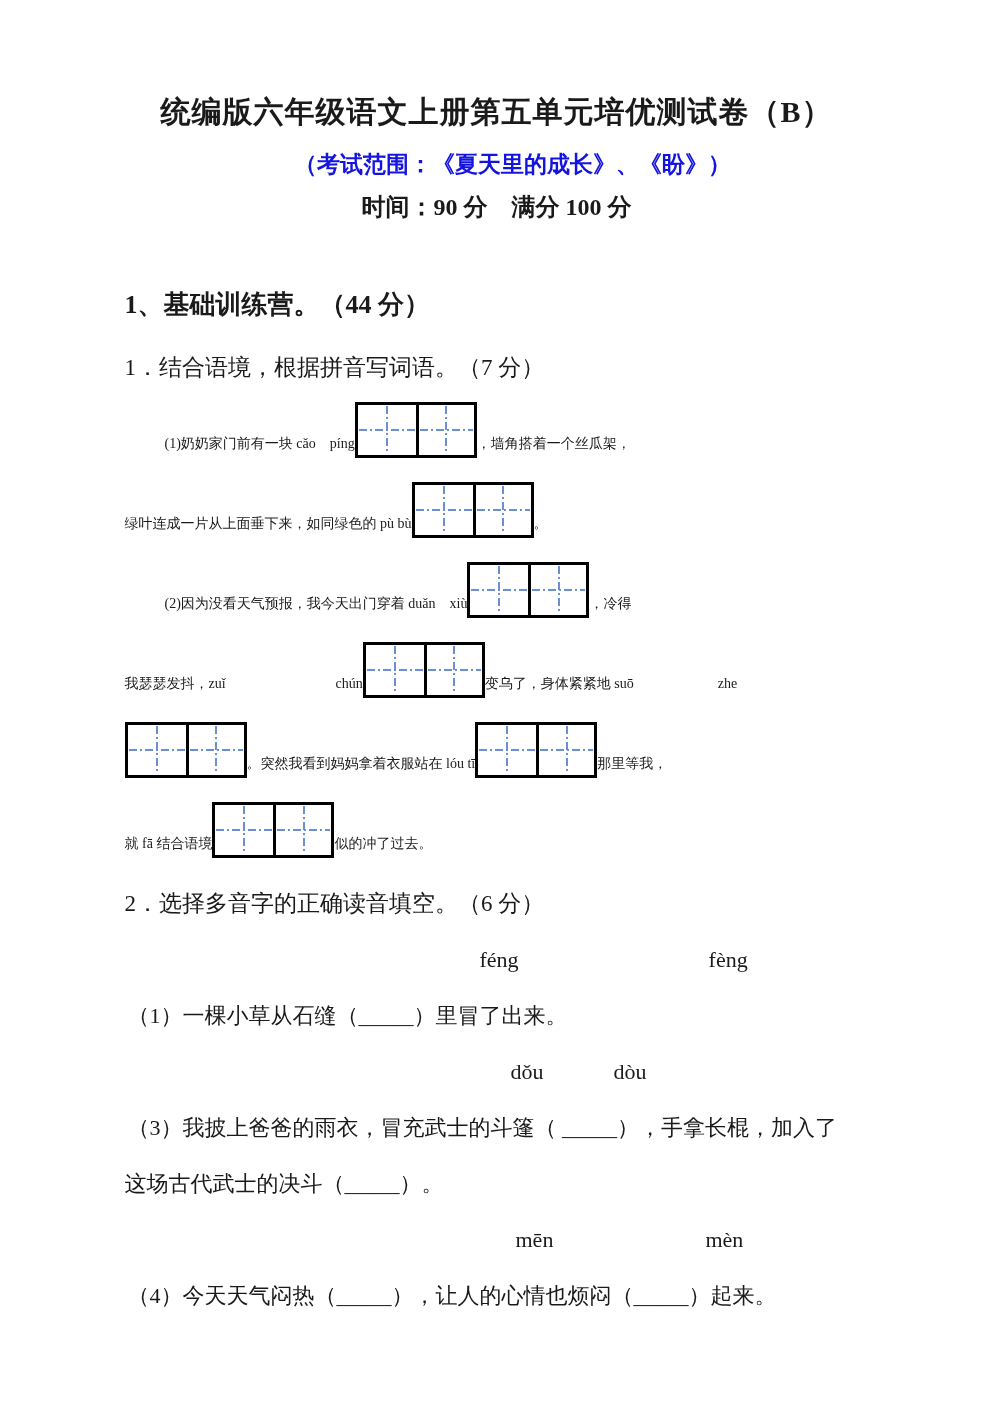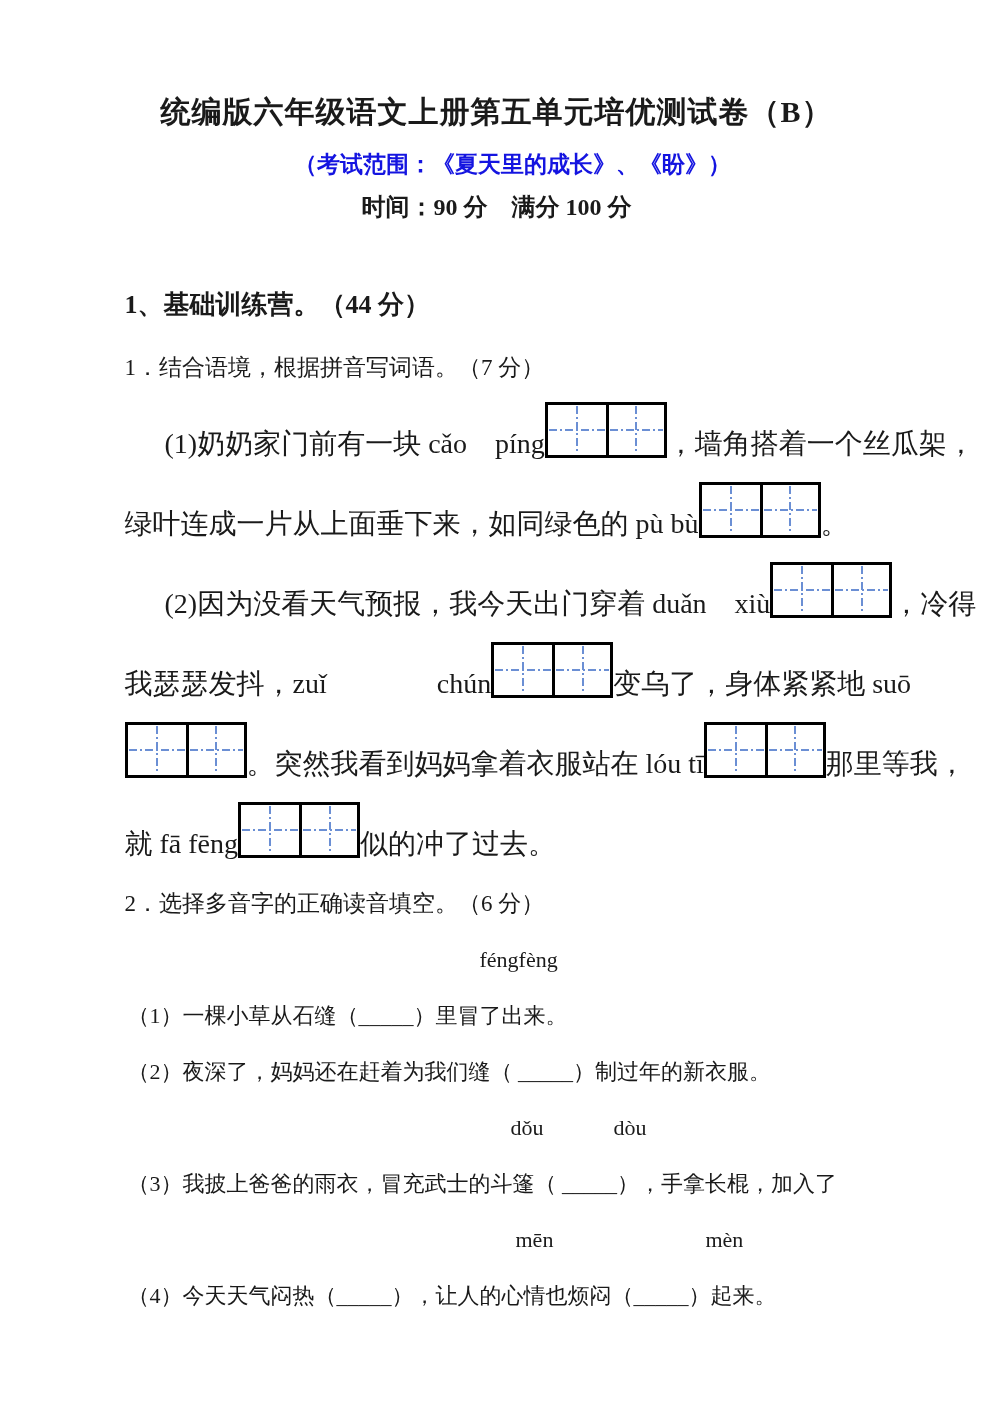--- a/index.html
+++ b/index.html
@@ -17,21 +17,21 @@
     overflow:hidden;margin:0 auto;
   }
   .title{margin-top:92px;text-align:center;font-size:30px;font-weight:bold;letter-spacing:1px;}
   .subtitle{margin-top:16px;text-align:center;font-size:23px;font-weight:bold;color:var(--subtitle-color);margin-left:32px;}
   .meta{margin-top:11px;text-align:center;font-size:24px;font-weight:bold;}
   .sec-heading{margin:64px 0 0 115px;font-size:26px;font-weight:bold;}
   .q-heading{margin:30px 0 0 115px;font-size:23px;}
   .q1-body{margin:0 105px 0 115px;}
   .w-row{display:flex;align-items:flex-end;height:57px;margin-top:23px;white-space:nowrap;}
   .w-row.first{margin-top:18px;}
-  .w-row span[data-bind]{flex:none;font-size:28px;line-height:26px;padding-bottom:1px;}
+  .w-row span[data-bind]{flex:none;font-size:14px;line-height:26px;padding-bottom:1px;}
   .indent{padding-left:40px;}
   .gap-110{margin-left:110px;}
   .gap-68{margin-left:84px;font-family:Liberation Serif, serif;}
   
   .tian-pair{display:inline-flex;flex:none;border:3px solid var(--grid-border-color);background:#fff;}
   .tian-cell{width:58px;height:50px;position:relative;}
   .tian-cell + .tian-cell{border-left:3px solid var(--grid-border-color);}
   .tian-cell::before{
     content:"";position:absolute;left:1px;right:1px;top:50%;margin-top:-1px;height:2px;
     background:repeating-linear-gradient(to right,
@@ -41,21 +41,21 @@
   .tian-cell::after{
     content:"";position:absolute;top:1px;bottom:1px;left:50%;margin-left:-1px;width:2px;
     background:repeating-linear-gradient(to bottom,
       var(--grid-line-color) 0 8px,transparent 8px 11px,
       var(--grid-line-color) 11px 13px,transparent 13px 16px);
   }
   .q2-body{margin:0 100px 0 118px;}
   .py-row{display:flex;margin-top:26px;font-size:22px;line-height:30px;}
   .py-row span{flex:none;}
   .py-row.r1{padding-left:352px;}
-  .py-row.r1 .right{}
+  .py-row.r1 .right{margin-left:190px;}
   .py-row.r2{padding-left:383px;}
   .py-row.r2 .right{margin-left:70px;}
   .py-row.r3{padding-left:388px;}
   .py-row.r3 .right{margin-left:152px;}
   .item-row{margin-top:26px;font-size:22px;line-height:30px;white-space:nowrap;}
   .item-row.cont{margin-left:-3px;}
 </style>
 </head>
 <body>
 
@@ -115,48 +115,48 @@
         </span>
       <span data-bind="q1.runs.r5a">。突然我看到妈妈拿着衣服站在 lóu tī</span>
       <span class="tian-pair">
           <span class="tian-cell"></span>
           <span class="tian-cell"></span>
         </span>
       <span data-bind="q1.runs.r5b">那里等我，</span>
     </div>
 
     <div class="w-row">
-      <span data-bind="q1.runs.r6a">就 fā fēng</span>
+      <span data-bind="q1.runs.r6a">就 fā 结合语境</span>
       <span class="tian-pair">
           <span class="tian-cell"></span>
           <span class="tian-cell"></span>
         </span>
       <span data-bind="q1.runs.r6b">似的冲了过去。</span>
     </div>
 
   </div>
 
   <div class="q-heading" data-bind="q2.heading">2．选择多音字的正确读音填空。（6 分）</div>
 
   <div class="q2-body">
 
     <div class="py-row r1">
       <span class="left" data-bind="q2.options.0.left">féng</span>
       <span class="right" data-bind="q2.options.0.right">fèng</span>
     </div>
 
     <div class="item-row" data-bind="q2.items.i1">（1）一棵小草从石缝（_____）里冒了出来。</div>
-    <div class="item-row" data-bind="q2.items.i2">（2）夜深了，妈妈还在赶着为我们缝（ _____）制过年的新衣服。</div>
 
     <div class="py-row r2">
       <span class="left" data-bind="q2.options.1.left">dǒu</span>
       <span class="right" data-bind="q2.options.1.right">dòu</span>
     </div>
 
     <div class="item-row" data-bind="q2.items.i3a">（3）我披上爸爸的雨衣，冒充武士的斗篷（ _____），手拿长棍，加入了</div>
+    <div class="item-row cont" data-bind="q2.items.i3b">这场古代武士的决斗（_____）。</div>
 
     <div class="py-row r3">
       <span class="left" data-bind="q2.options.2.left">mēn</span>
       <span class="right" data-bind="q2.options.2.right">mèn</span>
     </div>
 
     <div class="item-row" data-bind="q2.items.i4">（4）今天天气闷热（_____），让人的心情也烦闷（_____）起来。</div>
 
   </div>
 

